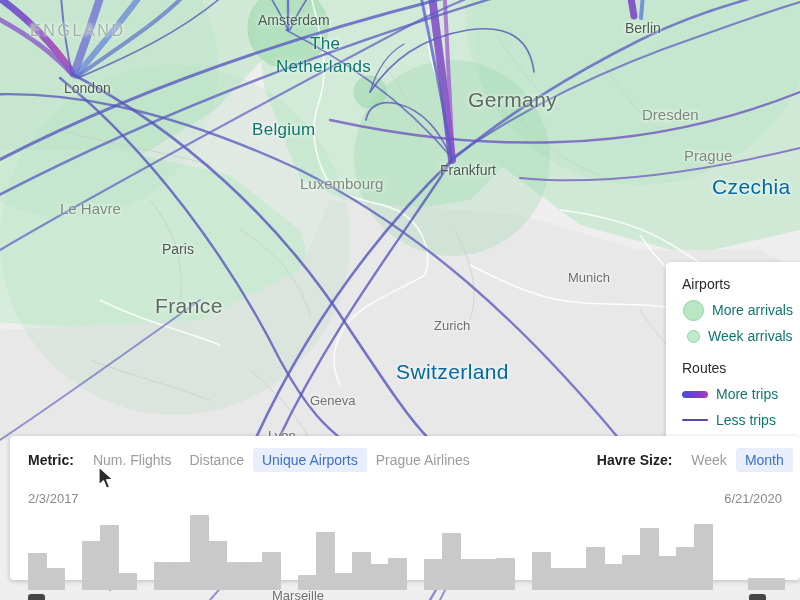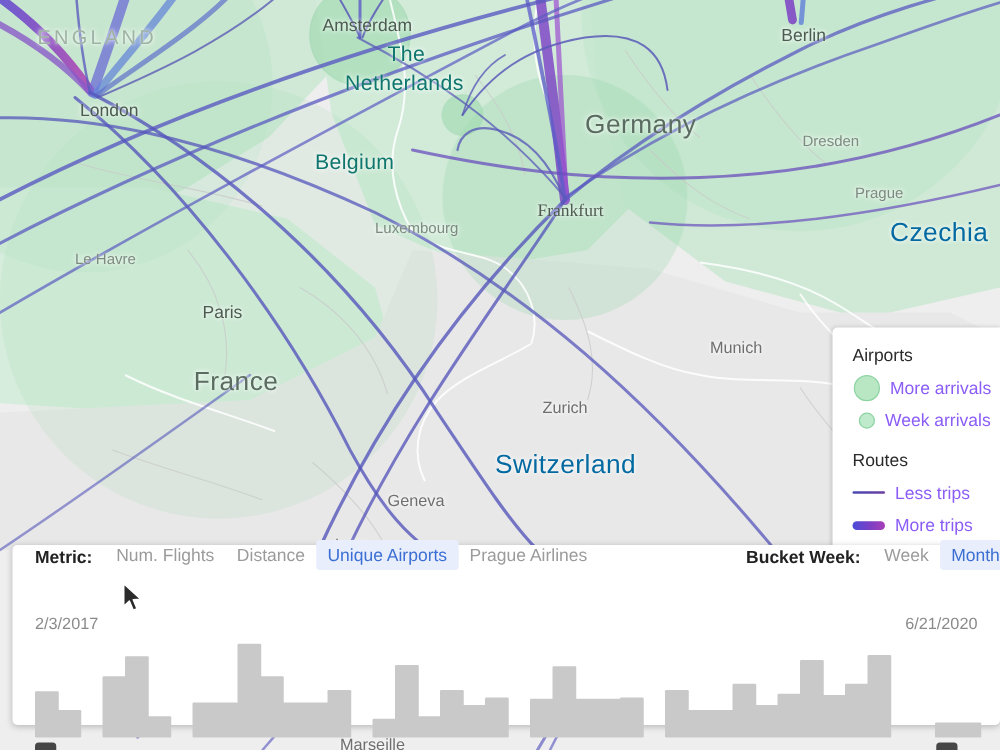--- a/index.html
+++ b/index.html
@@ -58,21 +58,21 @@
   }
   .map-label.city {
     font-size: 14px;
     color: #4c5a50;
   }
   .map-label.city-grey {
     font-size: 13px;
     color: #6f6f6f;
   }
   .map-label.city-sm {
-    font-size: 12px;
+    font-size: 15px;
     color: #7d8a80;
   }
 
   
   #legend {
     position: absolute;
     left: 666px;
     top: 262px;
     width: 134px;
     background: #ffffff;
@@ -89,21 +89,21 @@
   }
   .legend-title.second { margin-top: 14px; }
   .legend-row {
     display: flex;
     align-items: center;
     margin-bottom: 6px;
     height: 20px;
   }
   .legend-row .lbl {
     font-size: 14px;
-    color: #8b5cf6;
+    color: #0f766e;
     margin-left: 8px;
     white-space: nowrap;
   }
   .circ-big {
     width: 19px; height: 19px;
     border-radius: 50%;
     background: #b9e7c4;
     border: 1.5px solid #8ed3a2;
     flex: 0 0 auto;
     margin-left: 1px;
@@ -143,21 +143,21 @@
     box-shadow: 0 1px 5px rgba(0,0,0,.22);
     box-sizing: border-box;
   }
 
   #controls-row {
     position: absolute;
     left: 0; top: 0;
     width: 100%;
     height: 48px;
     display: flex;
-    align-items: flex-start;
+    align-items: center;
   }
   .ctrl-group {
     display: flex;
     align-items: center;
   }
   .ctrl-group.metric { margin-left: 18px; }
   .ctrl-group.bucket { margin-left: 118px; }
   .ctrl-label {
     font-size: 14px;
     font-weight: bold;
@@ -351,21 +351,21 @@
       <div class="map-label city" style="left: 258px; top: 12px;">Amsterdam</div>
       <div class="map-label country-small" style="left: 310px; top: 34px;">The</div>
       <div class="map-label country-small" style="left: 276px; top: 57px;">Netherlands</div>
       <div class="map-label country-small" style="left: 252px; top: 120px;">Belgium</div>
       <div class="map-label city-sm" style="left: 300px; top: 175px;">Luxembourg</div>
       <div class="map-label city-sm" style="left: 60px; top: 200px;">Le Havre</div>
       <div class="map-label city" style="left: 162px; top: 241px;">Paris</div>
       <div class="map-label country" style="left: 155px; top: 294px;">France</div>
       <div class="map-label country" style="left: 468px; top: 88px;">Germany</div>
       <div class="map-label city" style="left: 625px; top: 20px;">Berlin</div>
-      <div class="map-label city" style="left: 430px; top: 162px; font-family: Liberation Serif, serif;">Frankfurt</div>
+      <div class="map-label city" style="left: 440px; top: 162px;">Frankfurt</div>
       <div class="map-label city-sm" style="left: 642px; top: 106px;">Dresden</div>
       <div class="map-label city-sm" style="left: 684px; top: 147px;">Prague</div>
       <div class="map-label country-grey" style="left: 712px; top: 175px;">Czechia</div>
       <div class="map-label city-grey" style="left: 568px; top: 270px;">Munich</div>
       <div class="map-label city-grey" style="left: 434px; top: 318px;">Zurich</div>
       <div class="map-label country-grey" style="left: 396px; top: 360px;">Switzerland</div>
       <div class="map-label city-grey" style="left: 310px; top: 393px;">Geneva</div>
       <div class="map-label city-grey" style="left: 268px; top: 428px;">Lyon</div>
       <div class="map-label city-grey" style="left: 272px; top: 588px;">Marseille</div>
     </div>
@@ -379,40 +379,40 @@
     </div>
 
     <div class="legend-row">
       <span class="circ-small"></span>
       <span class="lbl">Week arrivals</span>
     </div>
 
     <div class="legend-title second">Routes</div>
 
     <div class="legend-row">
+      <span class="line-thick"></span>
+      <span class="lbl">More trips</span>
+    </div>
+
+    <div class="legend-row">
       <span class="line-thin"></span>
       <span class="lbl">Less trips</span>
-    </div>
-
-    <div class="legend-row">
-      <span class="line-thick"></span>
-      <span class="lbl">More trips</span>
     </div>
   </div>
 
   <div id="bottom-panel">
 
     <div id="controls-row">
       <div class="ctrl-group metric">
         <span class="ctrl-label">Metric:</span>
         <span id="metric-options"><span class="opt">Num. Flights</span><span class="opt">Distance</span><span class="opt selected">Unique Airports</span><span class="opt">Prague Airlines</span></span>
       </div>
 
       <div class="ctrl-group bucket">
-        <span class="ctrl-label">Bucket Week:</span>
+        <span class="ctrl-label">Havre Size:</span>
         <span id="bucket-options"><span class="opt">Week</span><span class="opt selected">Month</span><span class="opt">Year</span></span>
       </div>
     </div>
 
     <div class="date-text" id="date-start">2/3/2017</div>
     <div class="date-text" id="date-end">6/21/2020</div>
 
     <div id="histogram">
         <div class="bar" style="left: 0px; width: 19px; height: 36.9231px;"></div>
         <div class="bar" style="left: 18px; width: 19px; height: 21.5385px;"></div>

